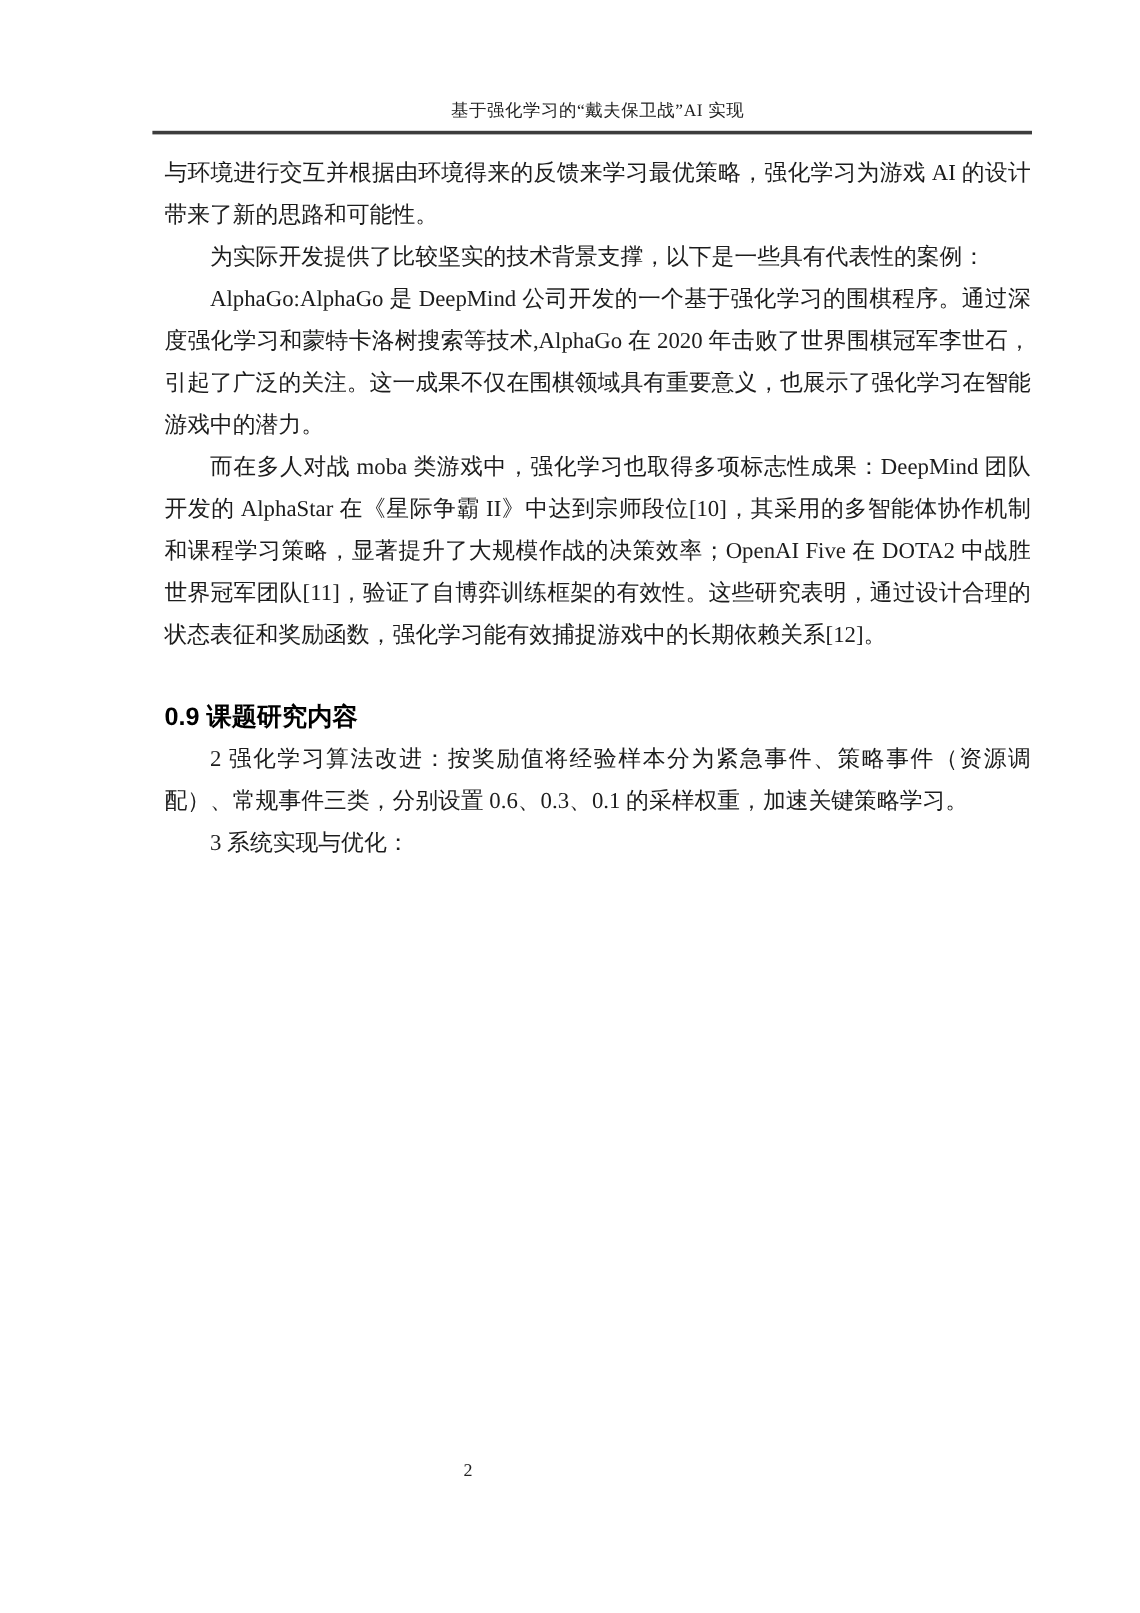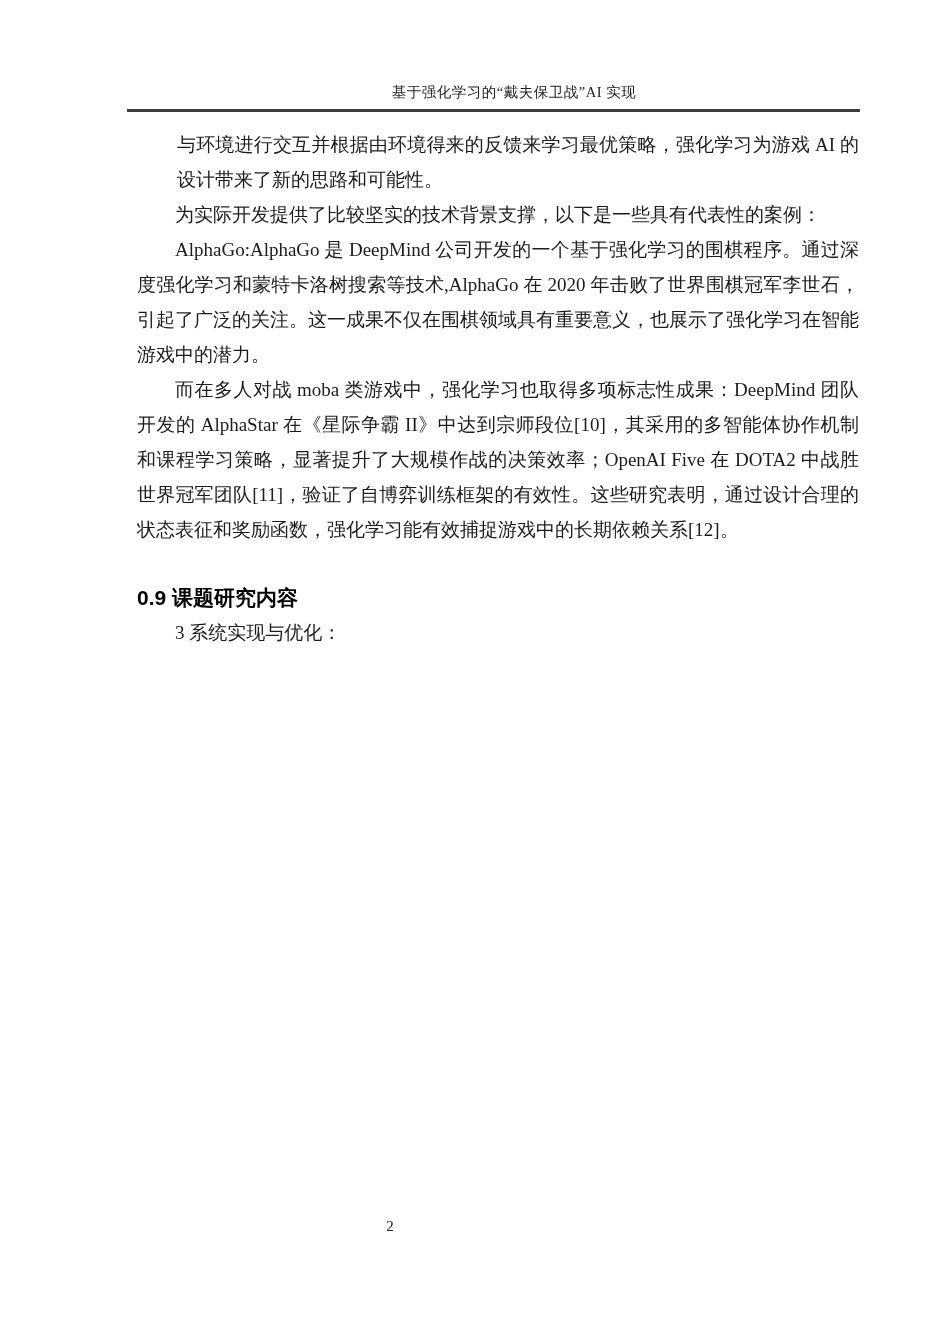--- a/index.html
+++ b/index.html
@@ -11,21 +11,21 @@
     width: 950px;
     height: 1344px;
     position: relative;
     overflow: hidden;
     font-family: "Liberation Serif", "DejaVu Serif", serif;
     color: #1c1c1c;
   }
   .running-head {
     position: absolute;
     top: 83px;
-    left: 153px;
+    left: 137px;
     width: 722px;
     text-align: center;
     font-size: 14.5px;
     letter-spacing: 0.5px;
     color: #222;
     font-family: Liberation Serif, serif;
   }
   .header-rule {
     position: absolute;
     top: 109px;
@@ -43,21 +43,20 @@
     line-height: 35px;
     text-align: justify;
     text-justify: inter-ideograph;
   }
   .content p {
     margin: 0;
     text-indent: 2em;
   }
   .content p.no-indent {
     text-indent: 0;
-    margin-left: 40px;
   }
   .section-heading {
     font-family: "Liberation Sans", "DejaVu Sans", sans-serif;
     font-size: 21px;
     font-weight: bold;
     color: #000000;
     line-height: 30px;
     margin: 36px 0 2px 0;
     text-align: left;
   }
@@ -79,16 +78,17 @@
 <div class="header-rule"></div>
 
 <div class="content">
   <p class="no-indent">与环境进行交互并根据由环境得来的反馈来学习最优策略，强化学习为游戏 AI 的设计带来了新的思路和可能性。</p>
   <p>为实际开发提供了比较坚实的技术背景支撑，以下是一些具有代表性的案例：</p>
   <p>AlphaGo:AlphaGo 是 DeepMind 公司开发的一个基于强化学习的围棋程序。通过深度强化学习和蒙特卡洛树搜索等技术,AlphaGo 在 2020 年击败了世界围棋冠军李世石，引起了广泛的关注。这一成果不仅在围棋领域具有重要意义，也展示了强化学习在智能游戏中的潜力。</p>
   <p>而在多人对战 moba 类游戏中，强化学习也取得多项标志性成果：DeepMind 团队开发的 AlphaStar 在《星际争霸 II》中达到宗师段位[10]，其采用的多智能体协作机制和课程学习策略，显著提升了大规模作战的决策效率；OpenAI Five 在 DOTA2 中战胜世界冠军团队[11]，验证了自博弈训练框架的有效性。这些研究表明，通过设计合理的状态表征和奖励函数，强化学习能有效捕捉游戏中的长期依赖关系[12]。</p>
 
   <h2 class="section-heading">0.9 课题研究内容</h2>
 
+  <p>2 强化学习算法改进：按奖励值将经验样本分为紧急事件、策略事件（资源调配）、常规事件三类，分别设置 0.6、0.3、0.1 的采样权重，加速关键策略学习。</p>
   <p>3 系统实现与优化：</p>
 </div>
 
 <div class="page-number">2</div>
 
 </body></html>

